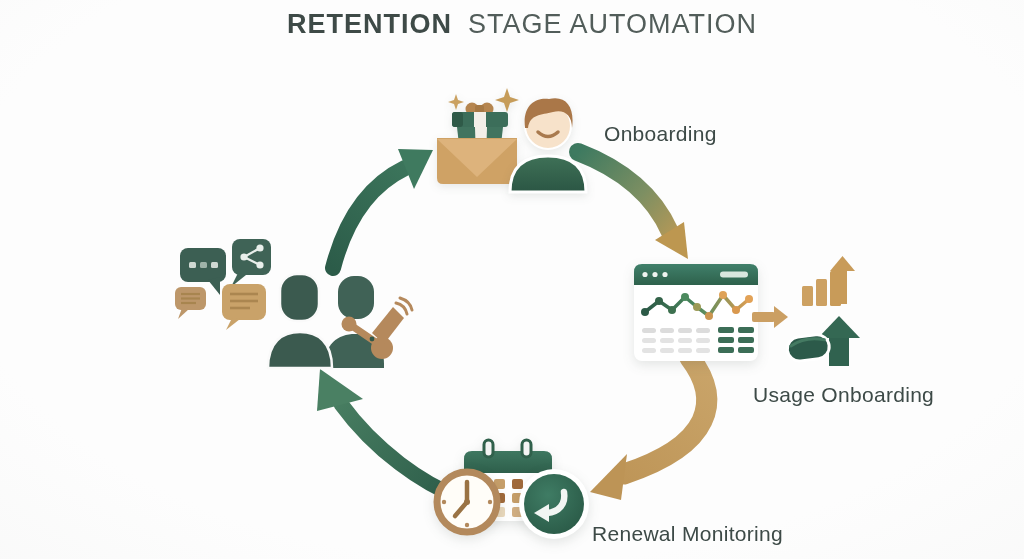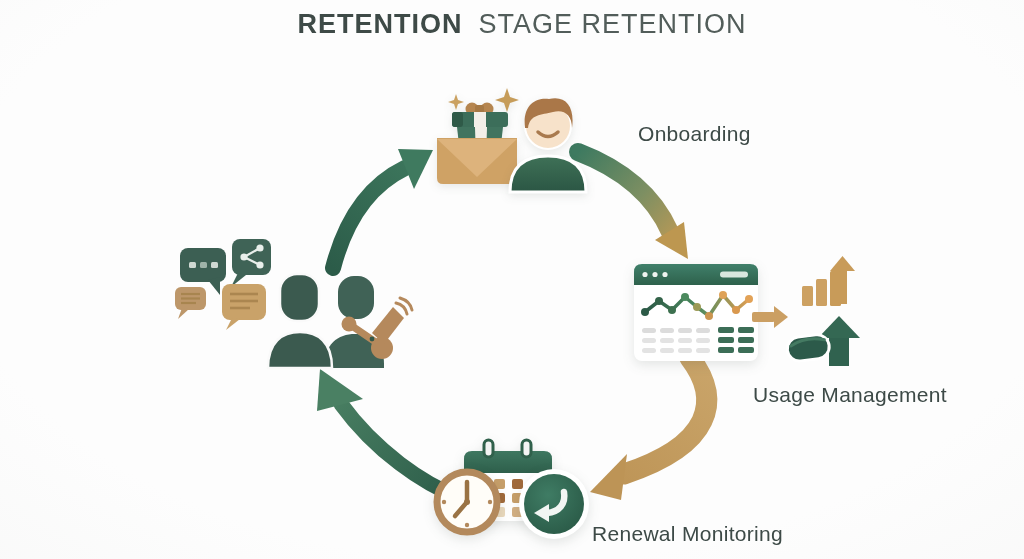--- a/index.html
+++ b/index.html
@@ -22,21 +22,21 @@
   .shadowed{filter:drop-shadow(0 4px 6px rgba(40,60,50,.12));}
   .softshadow{filter:drop-shadow(0 3px 4px rgba(40,60,50,.10));}
   svg{display:block;overflow:visible;}
 </style>
 </head>
 <body>
 
 <div id="stage">
 
   <div id="title" class="abs">
-    <span class="em">RETENTION</span><span class="rest">STAGE RETENTION</span>
+    <span class="em">RETENTION</span><span class="rest">STAGE AUTOMATION</span>
   </div>
 
   <svg class="abs" style="left:0;top:0" width="1024" height="559" viewBox="0 0 1024 559">
     <defs>
       <linearGradient id="g1" gradientUnits="userSpaceOnUse" x1="333" y1="268" x2="430" y2="150">
         <stop offset="0" stop-color="#2c5c49"></stop>
           <stop offset="1" stop-color="#3f7a5f"></stop>
       </linearGradient>
       <linearGradient id="g2" gradientUnits="userSpaceOnUse" x1="578" y1="152" x2="680" y2="245">
         <stop offset="0" stop-color="#3e7a60"></stop>
@@ -101,21 +101,21 @@
         <stop offset="0" stop-color="#3f7157"></stop>
           <stop offset="1" stop-color="#2b5644"></stop>
       </linearGradient>
     </defs>
     <path d="M12 100 C12 74 27 64 50 64 C73 64 88 74 88 100 Z" fill="url(#shirt)" stroke="#ffffff" stroke-width="3"></path>
     <circle cx="50" cy="34" r="23" fill="#f7e2ca" stroke="#ffffff" stroke-width="2"></circle>
     <path d="M27 36 C24 12 39 5 51 7 C68 3 77 15 74 36 C74 23 66 17 55 20 C43 23 32 22 30 36 Z" fill="#aa7748"></path>
     <path d="M40 40 Q50 49 60 40" fill="none" stroke="#a97a4e" stroke-width="3.5" stroke-linecap="round"></path>
   </svg>
 
-  <div class="abs stage-label" style="left:638px;top:122px">Onboarding</div>
+  <div class="abs stage-label" style="left:604px;top:122px">Onboarding</div>
 
   <svg class="abs shadowed" style="left:634px;top:264px" width="124" height="97" viewBox="0 0 124 97">
     <defs>
       <linearGradient id="hdr" x1="0" y1="0" x2="0" y2="1">
         <stop offset="0" stop-color="#40806a"></stop>
           <stop offset="1" stop-color="#2e614c"></stop>
       </linearGradient>
       <linearGradient id="chartG" gradientUnits="userSpaceOnUse" x1="12" y1="0" x2="116" y2="0">
         <stop offset="0" stop-color="#2c5a47"></stop>
           <stop offset=".5" stop-color="#4c8a5e"></stop>
@@ -185,21 +185,21 @@
     <g>
       <rect x="43" y="20" width="20" height="32" fill="#30624f"></rect>
       <polygon points="53,2 32,24 74,24" fill="#346853"></polygon>
     </g>
     <g transform="rotate(-7 21 32)">
       <rect x="1" y="22" width="42" height="24" rx="12" fill="#2c5a4a" stroke="#ffffff" stroke-width="3"></rect>
       <path d="M5 30 Q21 22 39 28" fill="none" stroke="#447a62" stroke-width="3" stroke-linecap="round"></path>
     </g>
   </svg>
 
-  <div class="abs stage-label" style="left:753px;top:383px">Usage Management</div>
+  <div class="abs stage-label" style="left:753px;top:383px">Usage Onboarding</div>
 
   <svg class="abs shadowed" style="left:460px;top:437px" width="96" height="88" viewBox="0 0 96 88">
     <defs>
       <linearGradient id="calHdr" x1="0" y1="0" x2="0" y2="1">
         <stop offset="0" stop-color="#3e7760"></stop>
           <stop offset="1" stop-color="#2e5f4b"></stop>
       </linearGradient>
     </defs>
     <rect x="4" y="14" width="88" height="70" rx="8" fill="#ffffff"></rect>
     <path d="M4 22 Q4 14 12 14 H84 Q92 14 92 22 V36 H4 Z" fill="url(#calHdr)"></path>

